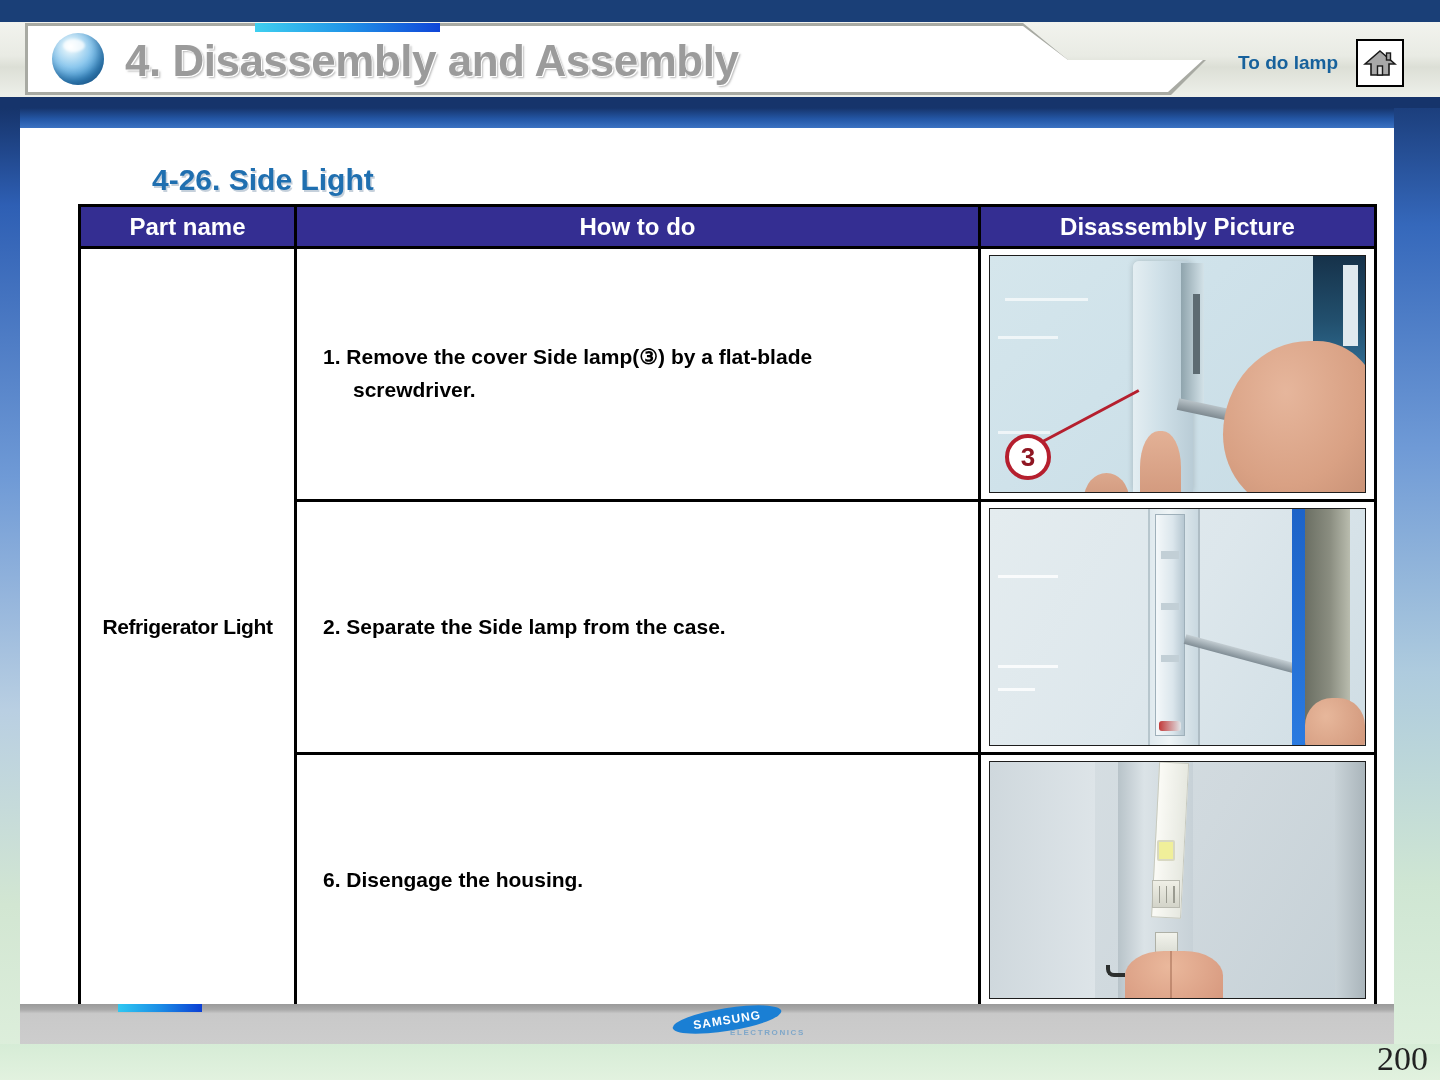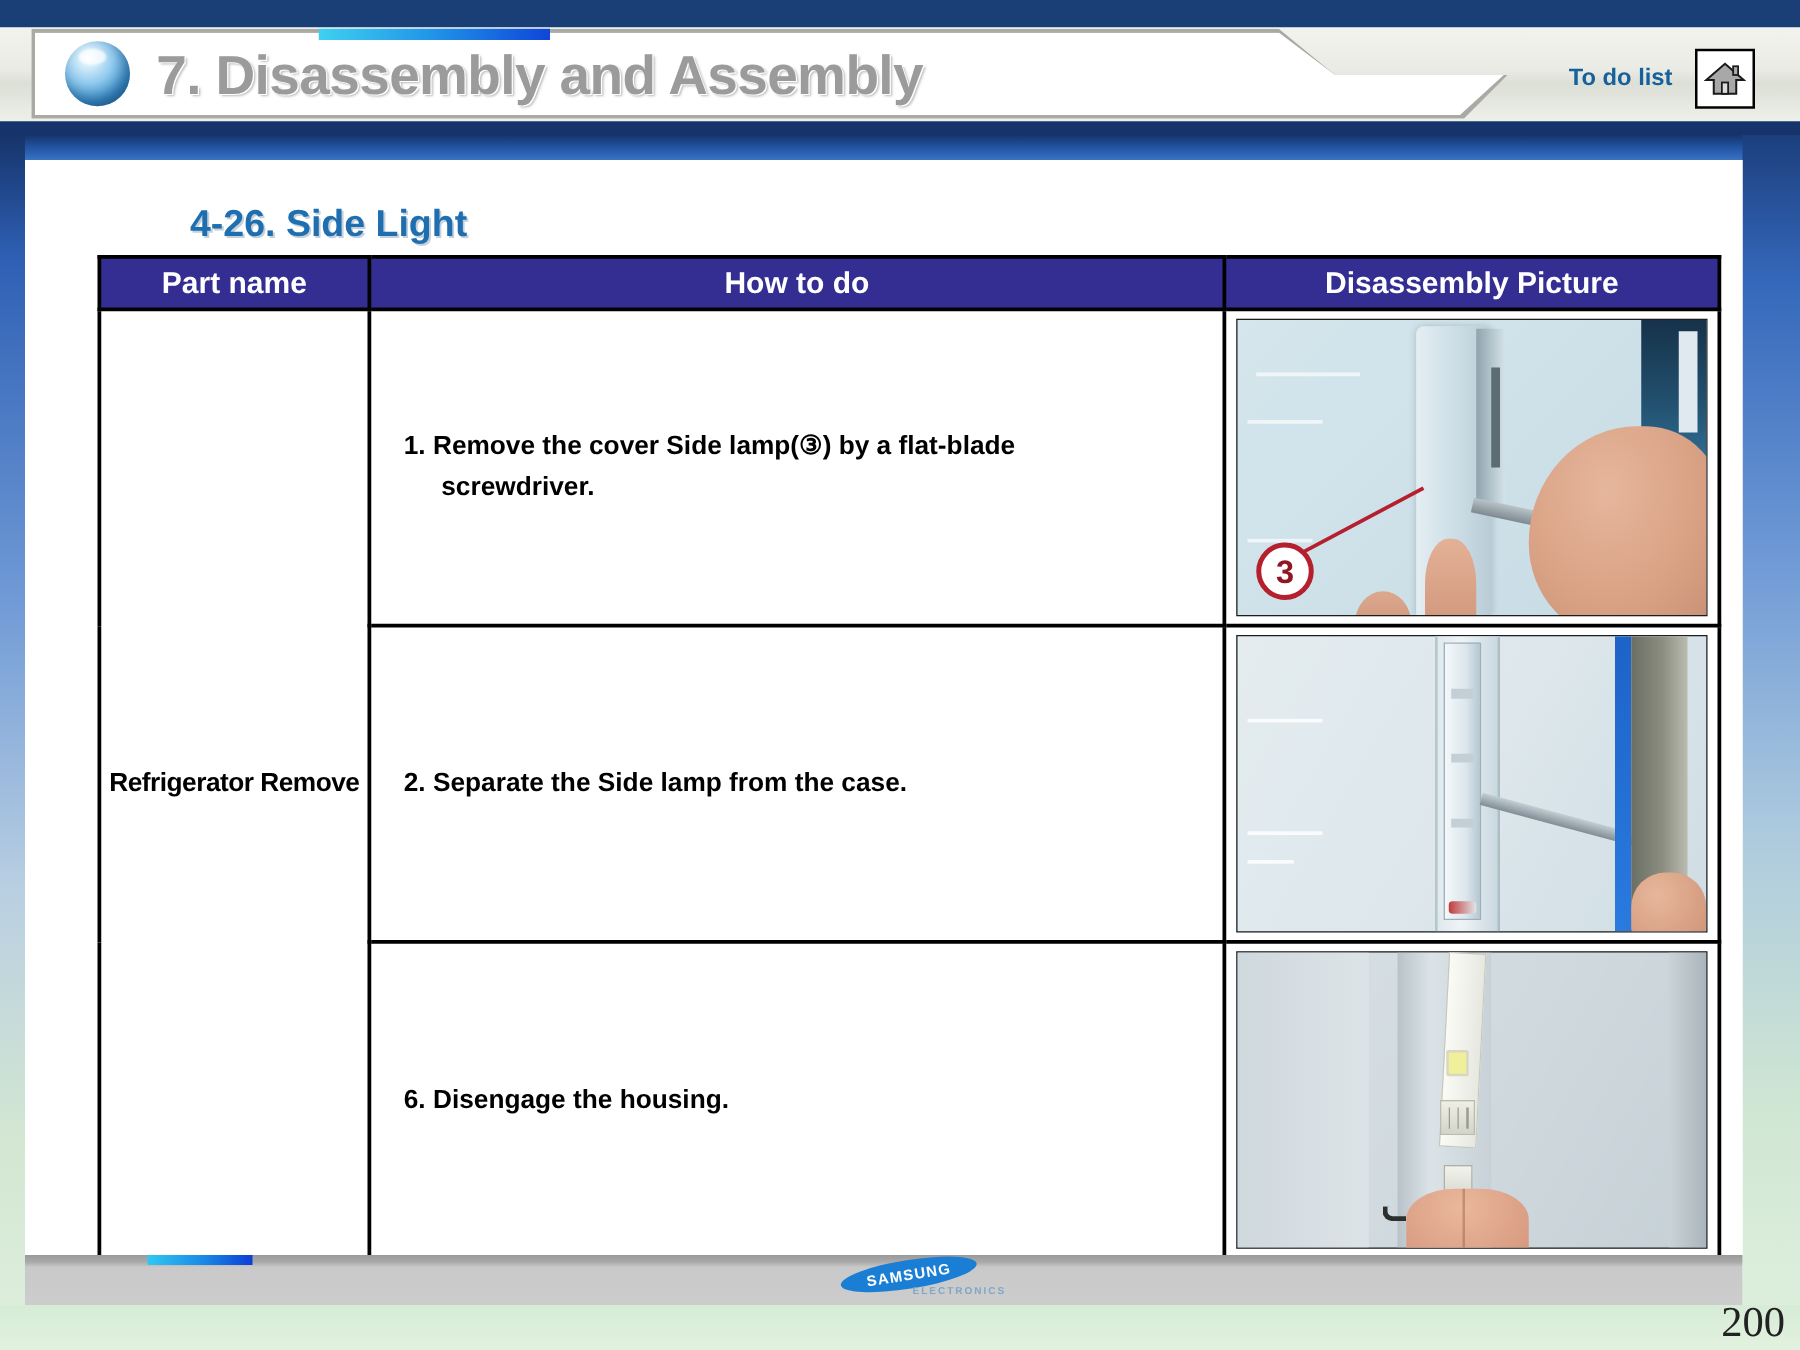--- a/index.html
+++ b/index.html
@@ -325,23 +325,23 @@
 
   <div class="header">
     <div class="header-topline"></div>
     <div class="header-band"></div>
     <div class="banner-outline"></div>
     <div class="banner-white"></div>
     <div class="banner-accent"></div>
 
     <div class="orb"></div>
 
-    <div class="header-title">7. Disassembly and Assembly</div>
-
-    <div class="todo-label">To do list</div>
+    <div class="header-title">4. Disassembly and Assembly</div>
+
+    <div class="todo-label">To do lamp</div>
 
     <div class="home-btn">
       <svg width="34" height="30" viewBox="0 0 34 30">
         <polygon points="17,3 32,16 26,16 26,27 8,27 8,16 2,16" fill="#a8a8a8" stroke="#1a1a1a" stroke-width="1.6"></polygon>
         <rect x="23.5" y="5" width="4" height="7" fill="#a8a8a8" stroke="#1a1a1a" stroke-width="1.4"></rect>
         <rect x="14.5" y="18" width="5" height="9" fill="#dcdcdc" stroke="#1a1a1a" stroke-width="1.4"></rect>
       </svg>
     </div>
 
     <div class="header-botline"></div>
@@ -365,21 +365,21 @@
     </colgroup>
     <thead>
       <tr>
         <th>Part name</th>
         <th>How to do</th>
         <th>Disassembly Picture</th>
       </tr>
     </thead>
     <tbody>
       <tr>
-        <td class="part-cell" rowspan="3">Refrigerator Remove</td>
+        <td class="part-cell" rowspan="3">Refrigerator Light</td>
         <td class="how-cell">
           <span>1. Remove the cover Side lamp(③) by a flat-blade</span>
           <span class="indent">screwdriver.</span>
         </td>
         <td class="pic-cell">
           <div class="photo p1">
             <div class="wall-line" style="top:18%"></div>
             <div class="wall-line" style="top:34%;left:2%;width:16%"></div>
             <div class="wall-line" style="top:74%;left:2%;width:14%"></div>
             <div class="right-panel"></div>

